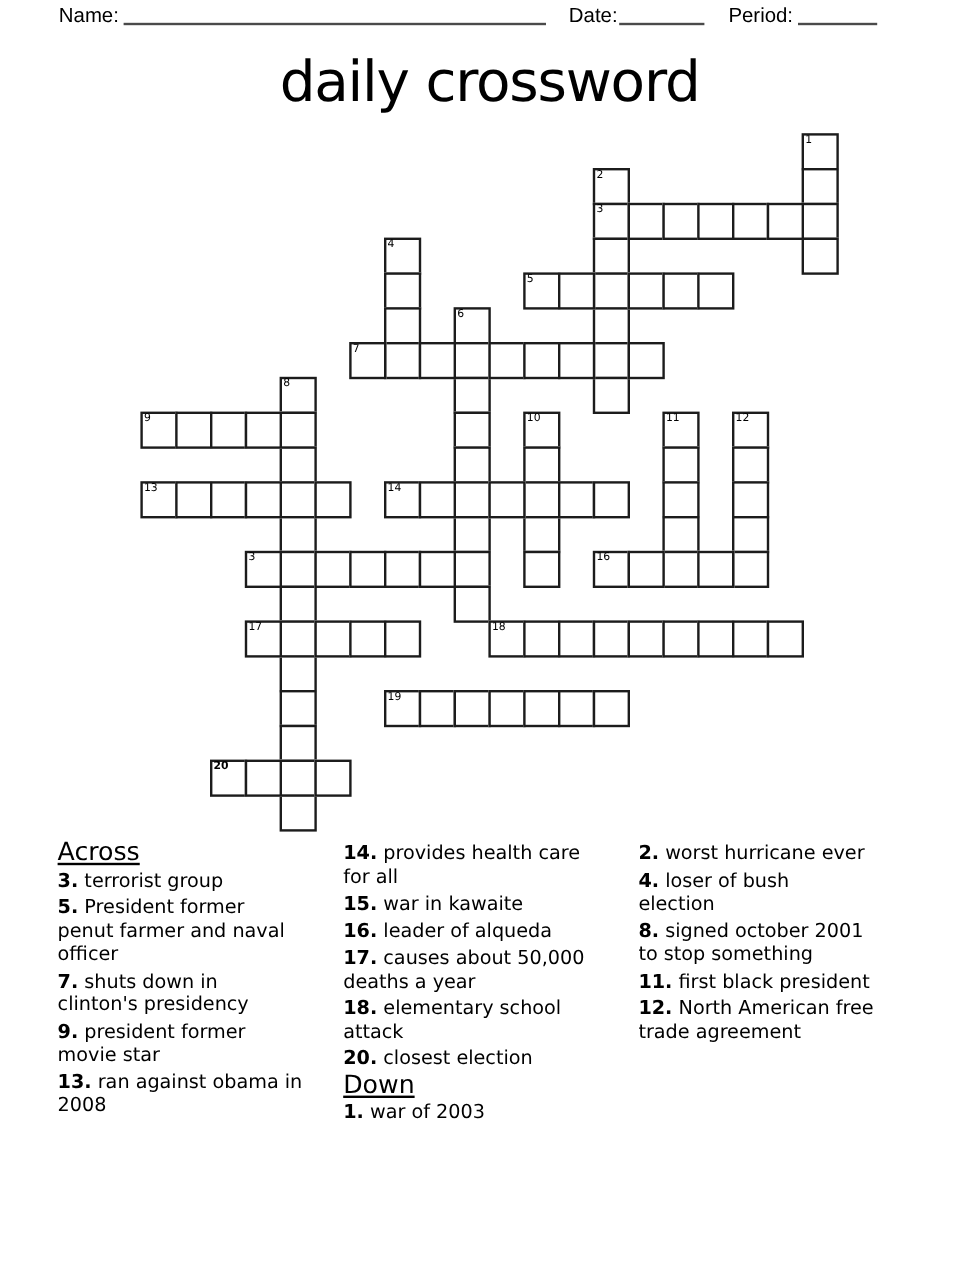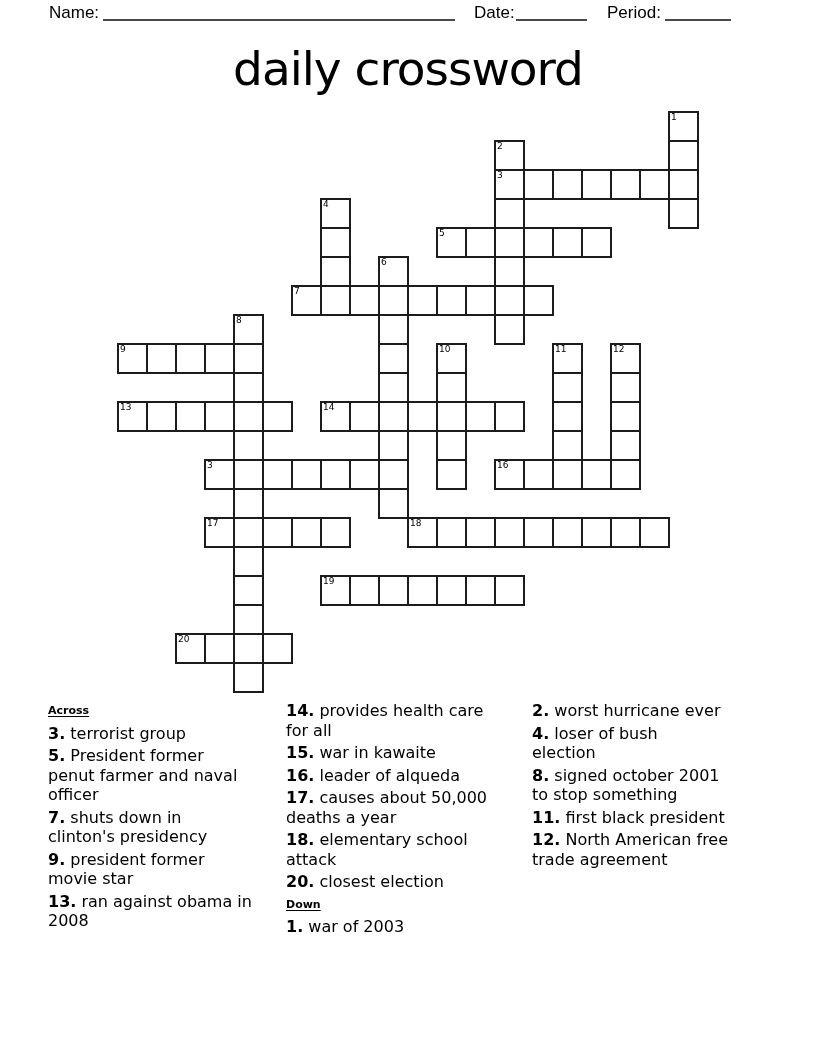--- a/index.html
+++ b/index.html
@@ -28,22 +28,22 @@
   .cellnum{
     position:absolute;z-index:2;font-size:9px;line-height:10px;color:#000;
   }
   
   .clue-col{
     position:absolute;top:701px;font-size:16px;line-height:19.5px;color:#000;
   }
   .clue{margin:0 0 3px 0;}
   .clue b{font-weight:bold;}
   .clue-heading{
-    font-weight:bold;text-decoration:underline;
-    text-underline-offset:2px;margin:0 0 3px 0;font-size:11px;
+    font-weight:normal;text-decoration:underline;
+    text-underline-offset:2px;margin:0 0 3px 0;font-size:21px;
   }
 </style>
 </head>
 <body>
 
 <div class="abs hlabel" style="left:49px;top:3px;">Name:</div>
 <div class="abs blank" style="left:103px;top:18px;width:352px;"></div>
 
 <div class="abs hlabel" style="left:474px;top:3px;">Date:</div>
 <div class="abs blank" style="left:516px;top:18px;width:71px;"></div>
@@ -179,21 +179,21 @@
     <span class="cellnum" style="left: 439px; top: 344px;">10</span>
     <span class="cellnum" style="left: 555px; top: 344px;">11</span>
     <span class="cellnum" style="left: 613px; top: 344px;">12</span>
     <span class="cellnum" style="left: 120px; top: 402px;">13</span>
     <span class="cellnum" style="left: 323px; top: 402px;">14</span>
     <span class="cellnum" style="left: 207px; top: 460px;">3</span>
     <span class="cellnum" style="left: 497px; top: 460px;">16</span>
     <span class="cellnum" style="left: 207px; top: 518px;">17</span>
     <span class="cellnum" style="left: 410px; top: 518px;">18</span>
     <span class="cellnum" style="left: 323px; top: 576px;">19</span>
-    <span class="cellnum" style="left: 178px; top: 634px;">20</span>
+    <span class="cellnum" style="left: 178px; top: 634px; font-weight: bold;">20</span>
   </div>
 
 <div class="clue-col" id="clue-col-0" style="left:48px;width:238px;">
     <p class="clue-heading">Across</p>
     <p class="clue"><b>3.</b> terrorist group</p>
     <p class="clue"><b>5.</b> President former<br>penut farmer and naval<br>officer</p>
     <p class="clue"><b>7.</b> shuts down in<br>clinton's presidency</p>
     <p class="clue"><b>9.</b> president former<br>movie star</p>
     <p class="clue"><b>13.</b> ran against obama in<br>2008</p>
   </div>

